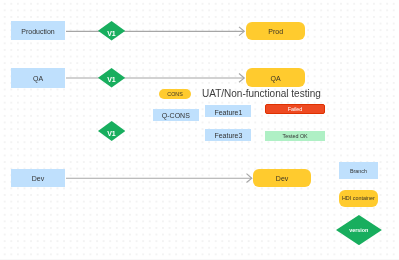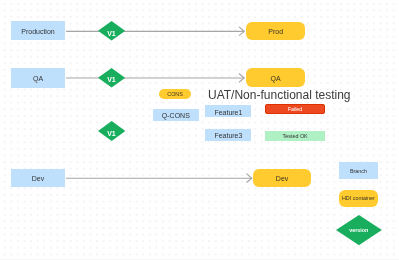--- a/index.html
+++ b/index.html
@@ -75,21 +75,21 @@
   </div>
 
   <div class="node hdi" style="left:158.8px;top:88.8px;width:32.5px;height:10.2px;border-radius:5.1px;font-size:5.4px;">
     <span style="position:relative;top:0.9px;">CONS</span>
   </div>
 
   <div class="node branch" style="left:152.7px;top:108.6px;width:46.3px;height:12.3px;font-size:7px;">
     <span>Q-CONS</span>
   </div>
 
-  <div class="note" style="left:208px;top:89.1px;font-size:12px;">UAT/Non-functional testing</div>
+  <div class="note" style="left:202px;top:89.1px;font-size:10px;">UAT/Non-functional testing</div>
 
   <div class="node branch" style="left:205.3px;top:105.1px;width:46.2px;height:12.4px;font-size:7px;">
     <span>Feature1</span>
   </div>
 
   <div class="node failed" style="left:265px;top:103.7px;width:60px;height:10.3px;font-size:5.4px;">
     <span style="position:relative;top:0.4px;">Failed</span>
   </div>
 
   <div class="node branch" style="left:205.3px;top:128.6px;width:46.2px;height:12.5px;font-size:7px;">

